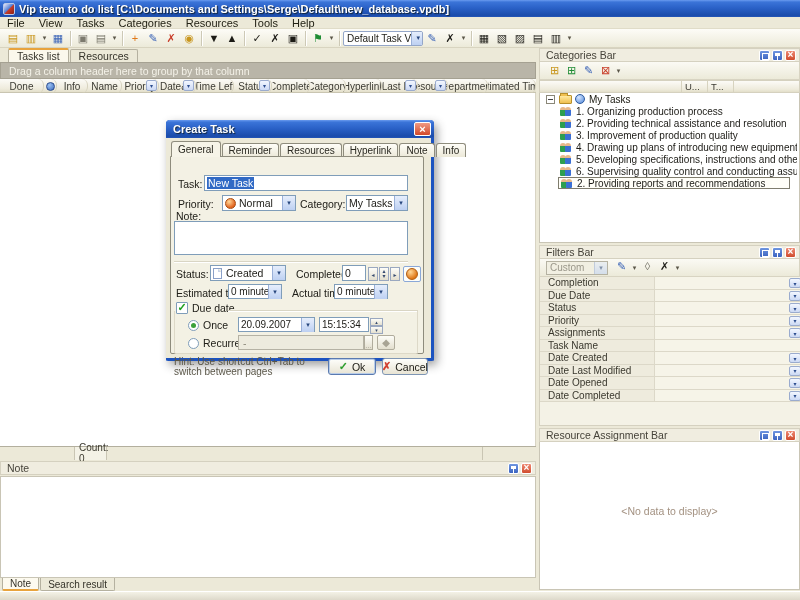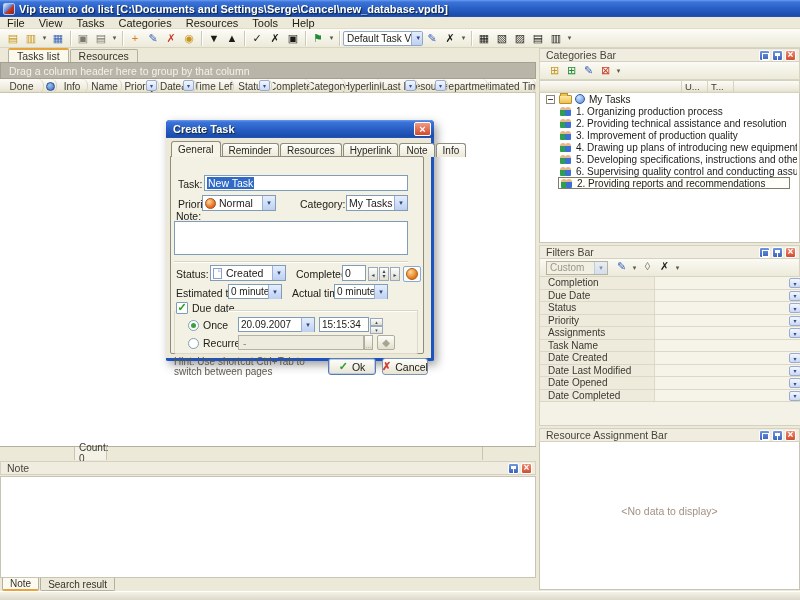--- a/index.html
+++ b/index.html
@@ -215,21 +215,21 @@
   .dbtn.ok { left:162px; width:48px; border-color:#5a7ab0; box-shadow:0 0 0 1px #b8cce8 inset; }
   .dbtn.cancel { left:216px; width:46px; }
 </style>
 </head>
 <body>
 
 <div id="app">
 
   <div class="titlebar">
     <span class="appicon"></span>
-    <span class="titletext">Vip team to do list [C:\Documents and Settings\Serge\Cancel\new_database.vpdb]</span>
+    <span class="titletext">Vip team to do list [C:\Documents and Settings\Serge\Default\new_database.vpdb]</span>
   </div>
 
   <div class="menubar">
 
       <span class="menuitem">File</span>
 
       <span class="menuitem">View</span>
 
       <span class="menuitem">Tasks</span>
 
@@ -803,21 +803,21 @@
       <div class="drow" style="left:12px; top:40px;">
         <span class="dlabel">Task:</span>
       </div>
       <div class="dinput" style="position:absolute; left:38px; top:37px; width:204px;">
         <span class="selected-text">New Task</span>
       </div>
 
       <div class="drow" style="left:12px; top:60px;">
         <span class="dlabel">Priority:</span>
       </div>
-      <div class="dcombo" style="position:absolute; left:36px; top:57px; width:74px;">
+      <div class="dcombo" style="position:absolute; left:56px; top:57px; width:74px;">
         <span class="ball"></span>
         <span class="cv">Normal</span>
         <span class="combo-arrow"></span>
       </div>
       <div class="drow" style="left:134px; top:60px;">
         <span class="dlabel">Category:</span>
       </div>
       <div class="dcombo" style="position:absolute; left:180px; top:57px; width:62px;">
         <span class="cv">My Tasks</span>
         <span class="combo-arrow"></span>

